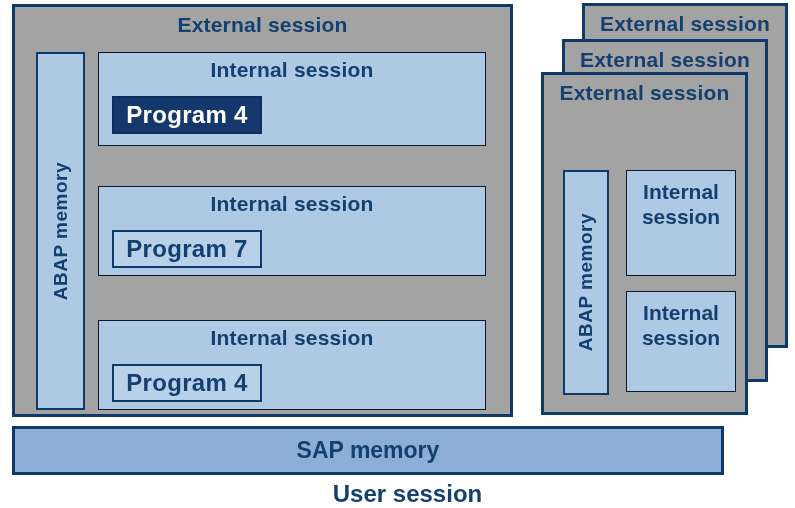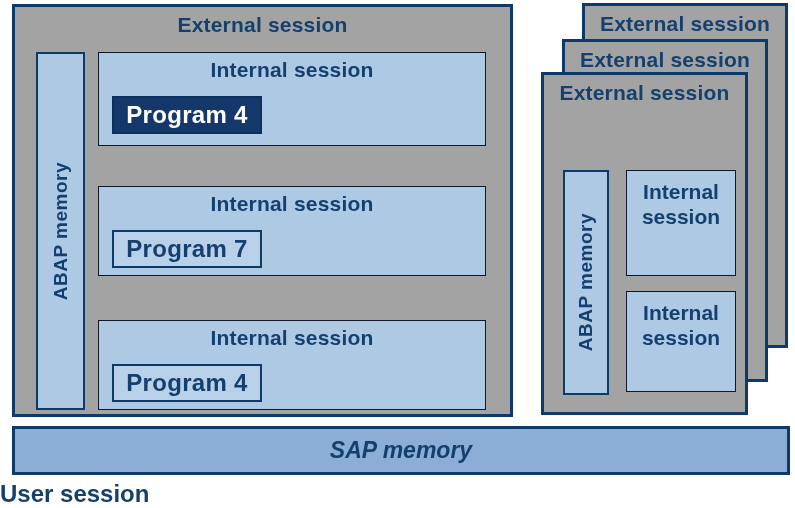--- a/index.html
+++ b/index.html
@@ -21,26 +21,26 @@
           font-size: 24px; letter-spacing: 0.3px; }
   .prog.hl { background: #14386b; color: #ffffff; border-color: #0c2f5c; }
   .title { text-align: center; padding-top: 6px; font-size: 21px; letter-spacing: 0.2px; }
   .int > .title { padding-top: 5px; }
   .vwrap { width: 100%; height: 100%;
            display: flex; align-items: center; justify-content: center; }
   .vtext { writing-mode: vertical-rl; transform: rotate(180deg);
            text-orientation: mixed; font-size: 19px; letter-spacing: 0.5px;
            white-space: nowrap; }
   .int-sm { text-align: center; padding-top: 8px; font-size: 21px; line-height: 1.2; }
-  .sap { left: 12px; top: 426px; width: 778px; height: 49px;
+  .sap { left: 12px; top: 426px; width: 712px; height: 49px;
          background: #8cadd6; border: 3px solid #0e3a69;
          display: flex; align-items: center; justify-content: center;
-         font-size: 23px; font-style: italic; }
+         font-size: 23px; }
   .user-caption { position: absolute; left: 0; top: 480px; width: 751px;
-                  font-size: 24px; }
+                  text-align: center; font-size: 24px; padding-left: 32px; }
 
   
   .left-ext { left: 12px; top: 4px; width: 501px; height: 413px; }
   .abap-left { left: 21px; top: 45px; width: 49px; height: 358px; }
   .lint { left: 83px; width: 388px; }
   .lint.s1 { top: 45px;  height: 94px; }
   .lint.s2 { top: 179px; height: 90px; }
   .lint.s3 { top: 313px; height: 90px; }
   .lprog { left: 13px; top: 43px; width: 150px; height: 38px; }
 

